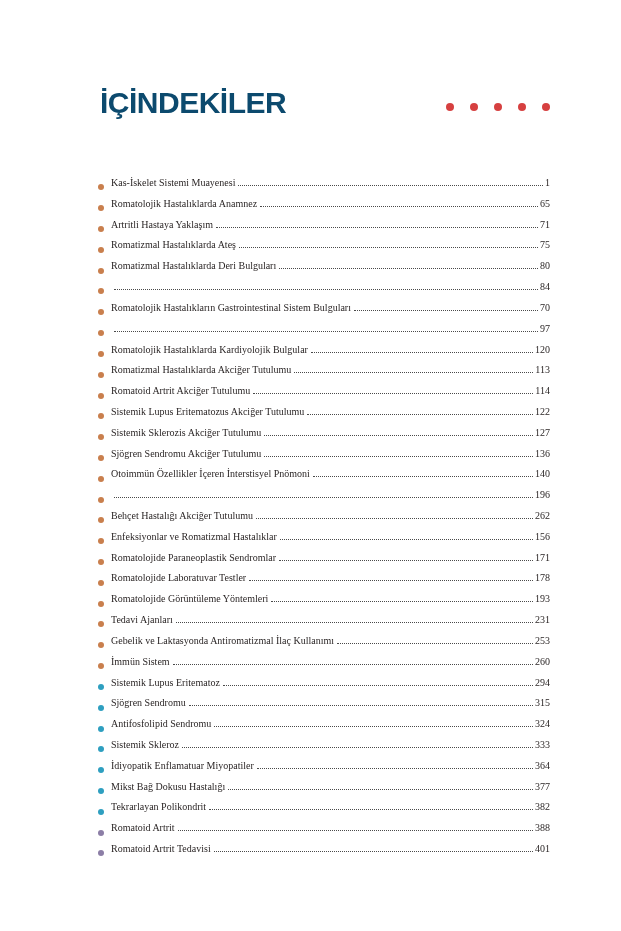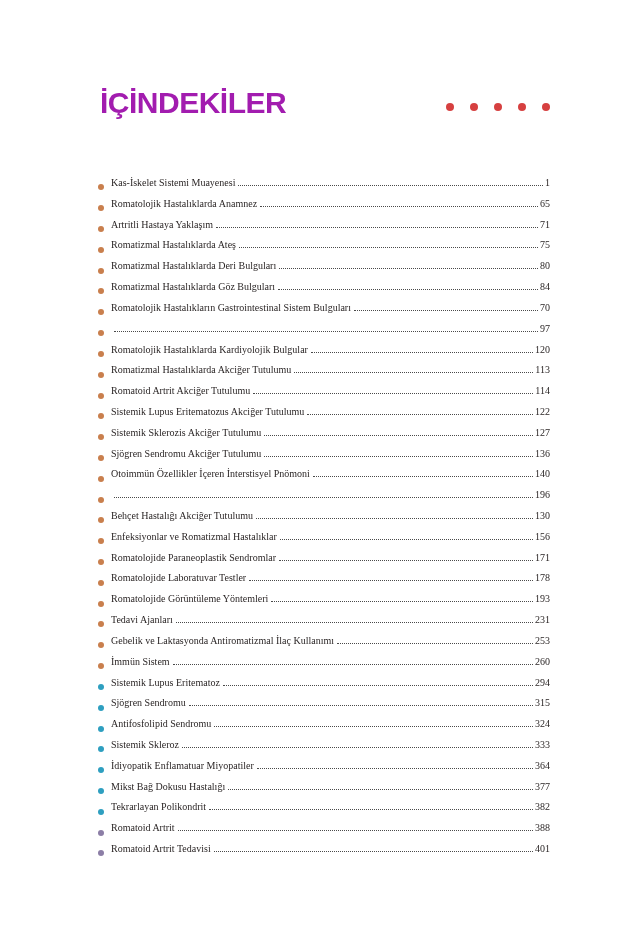--- a/index.html
+++ b/index.html
@@ -19,21 +19,21 @@
     width: 450px;
     display: flex;
     justify-content: space-between;
     align-items: center;
   }
   .page-title {
     font-family: "Liberation Sans", sans-serif;
     font-size: 30px;
     font-weight: bold;
     letter-spacing: -0.5px;
-    color: #a21caf;
+    color: #0c4a6e;
     margin: 0;
     line-height: 1;
   }
   .accent-dots {
     display: flex;
     gap: 16px;
     align-items: center;
     margin-top: 8px;
   }
   .accent-dot {
@@ -116,21 +116,20 @@
         <span class="page-num">75</span>
       </li>
       <li class="toc-row">
         <span class="bullet" style="background: rgb(201, 127, 77);"></span>
         <span class="toc-label">Romatizmal Hastalıklarda Deri Bulguları</span>
         <span class="leader" style="border-bottom-color: rgb(74, 74, 74);"></span>
         <span class="page-num">80</span>
       </li>
       <li class="toc-row">
         <span class="bullet" style="background: rgb(201, 127, 77);"></span>
-        <span class="toc-label">Romatizmal Hastalıklarda Göz Bulguları</span>
         <span class="leader" style="border-bottom-color: rgb(74, 74, 74);"></span>
         <span class="page-num">84</span>
       </li>
       <li class="toc-row">
         <span class="bullet" style="background: rgb(201, 127, 77);"></span>
         <span class="toc-label">Romatolojik Hastalıkların Gastrointestinal Sistem Bulguları</span>
         <span class="leader" style="border-bottom-color: rgb(74, 74, 74);"></span>
         <span class="page-num">70</span>
       </li>
       <li class="toc-row">
@@ -182,21 +181,21 @@
       </li>
       <li class="toc-row">
         <span class="bullet" style="background: rgb(201, 127, 77);"></span>
         <span class="leader" style="border-bottom-color: rgb(74, 74, 74);"></span>
         <span class="page-num">196</span>
       </li>
       <li class="toc-row">
         <span class="bullet" style="background: rgb(201, 127, 77);"></span>
         <span class="toc-label">Behçet Hastalığı Akciğer Tutulumu</span>
         <span class="leader" style="border-bottom-color: rgb(74, 74, 74);"></span>
-        <span class="page-num">130</span>
+        <span class="page-num">262</span>
       </li>
       <li class="toc-row">
         <span class="bullet" style="background: rgb(201, 127, 77);"></span>
         <span class="toc-label">Enfeksiyonlar ve Romatizmal Hastalıklar</span>
         <span class="leader" style="border-bottom-color: rgb(74, 74, 74);"></span>
         <span class="page-num">156</span>
       </li>
       <li class="toc-row">
         <span class="bullet" style="background: rgb(201, 127, 77);"></span>
         <span class="toc-label">Romatolojide Paraneoplastik Sendromlar</span>

